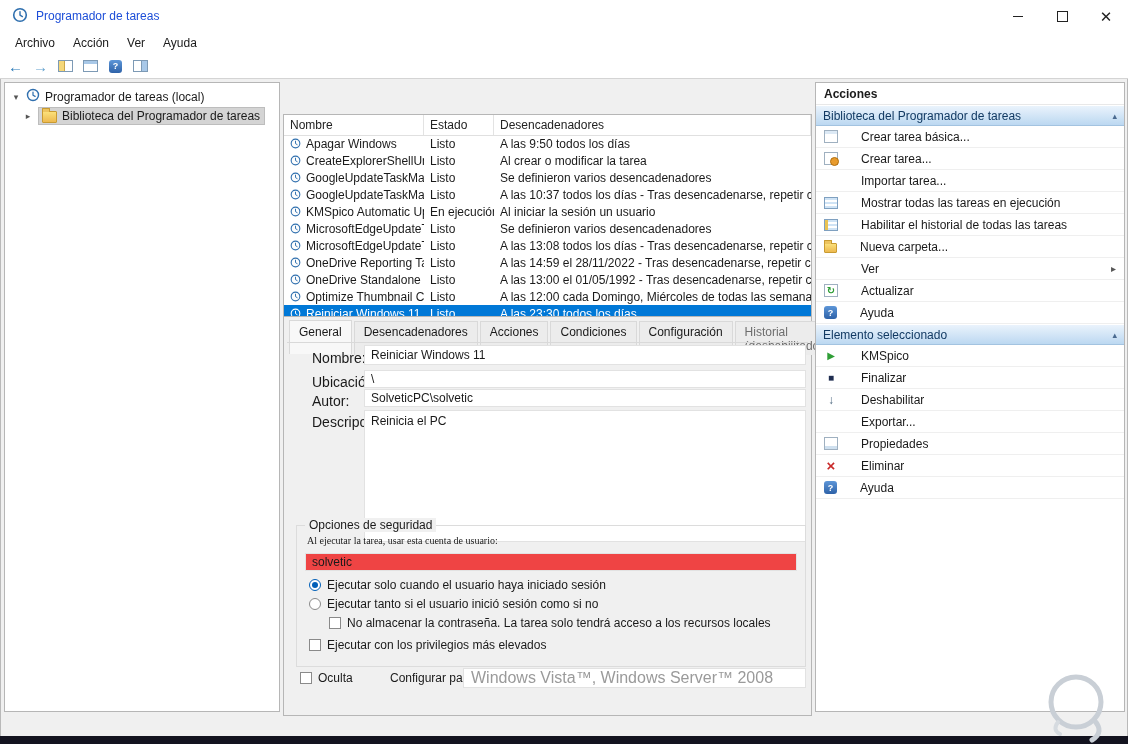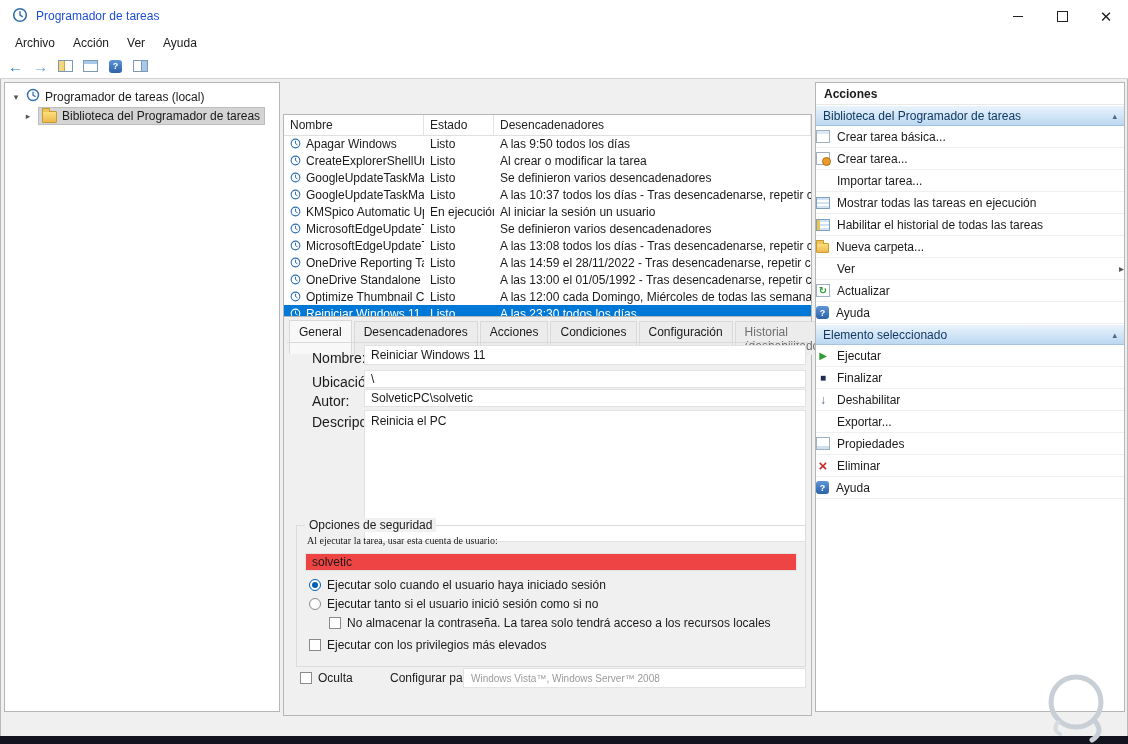--- a/index.html
+++ b/index.html
@@ -102,27 +102,27 @@
   .acc-box{position:absolute;left:8px;top:27px;width:492px;height:18px;background:#ef4444;border:1px solid #e2e2e2;box-sizing:border-box;display:flex;align-items:center;padding:0 6px;font-size:12px;}
   .opt{position:absolute;left:12px;display:flex;align-items:center;gap:6px;font-size:12px;}
   .opt.indent{left:32px;}
   .radio{width:12px;height:12px;border-radius:50%;border:1px solid #8a8a8a;background:#fff;box-sizing:border-box;position:relative;flex:0 0 12px;}
   .radio.on{border-color:#005fb8;}
   .radio.on::after{content:"";position:absolute;left:2px;top:2px;width:6px;height:6px;border-radius:50%;background:#005fb8;}
   .check{width:12px;height:12px;border:1px solid #8a8a8a;background:#fff;box-sizing:border-box;flex:0 0 12px;}
   .oculta-row{position:absolute;left:16px;top:354px;right:6px;display:flex;align-items:center;font-size:12px;}
   .oculta-row .olbl{margin-left:6px;}
   .cfg-label{position:absolute;left:90px;}
-  .combo{position:absolute;left:163px;width:343px;height:20px;background:#fff;border:1px solid #e2e2e2;box-sizing:border-box;display:flex;align-items:center;padding:0 7px;color:#9a9a9a;font-size:10px;}
+  .combo{position:absolute;left:163px;width:343px;height:20px;background:#fff;border:1px solid #e2e2e2;box-sizing:border-box;display:flex;align-items:center;padding:0 7px;color:#9a9a9a;font-size:16px;}
 
   
   .ap-title{height:21px;display:flex;align-items:center;padding-left:8px;font-weight:bold;font-size:12px;border-bottom:1px solid #e8e8e8;}
   .sec-head{height:19px;display:flex;align-items:center;padding:0 7px;font-size:12px;color:#123a63;background:linear-gradient(#eaf3fc,#bcd8f1);border-top:1px solid #fff;border-bottom:1px solid #a3c3e0;}
   .sec-head .collapse{margin-left:auto;font-size:9px;color:#4a6a90;}
-  .act-item{height:21px;display:flex;align-items:center;gap:7px;padding:0 0;font-size:12px;border-bottom:1px solid #efefef;}
+  .act-item{height:21px;display:flex;align-items:center;gap:23px;padding:0 8px;font-size:12px;border-bottom:1px solid #efefef;}
   .act-item .lbl{white-space:nowrap;overflow:hidden;}
   .act-item .sub{margin-left:auto;font-size:10px;color:#555;}
 
   
   .bottom-bar{position:absolute;left:0;right:0;bottom:0;height:8px;background:#13131f;}
   .watermark{position:absolute;right:4px;bottom:0;z-index:5;}
 </style>
 </head>
 <body>
 
@@ -439,21 +439,21 @@
         <div class="act-item">
           <span class="ico help-icon"></span>
           <span class="lbl">Ayuda</span>
         </div>
         <div class="sec-head">
           <span>Elemento seleccionado</span>
           <span class="collapse">▴</span>
         </div>
         <div class="act-item">
           <span class="ico run-icon"></span>
-          <span class="lbl">Ejecutar</span>
+          <span class="lbl">KMSpico</span>
         </div>
         <div class="act-item">
           <span class="ico stop-icon"></span>
           <span class="lbl">Finalizar</span>
         </div>
         <div class="act-item">
           <span class="ico disable-icon"></span>
           <span class="lbl">Deshabilitar</span>
         </div>
         <div class="act-item">

